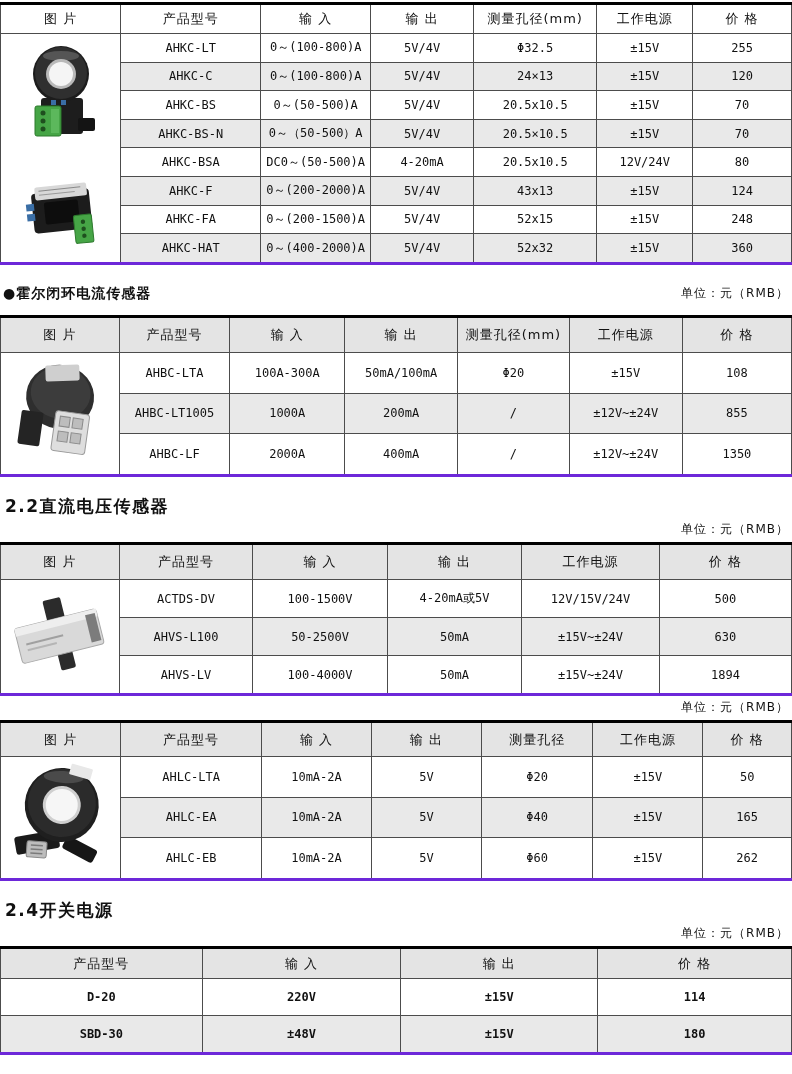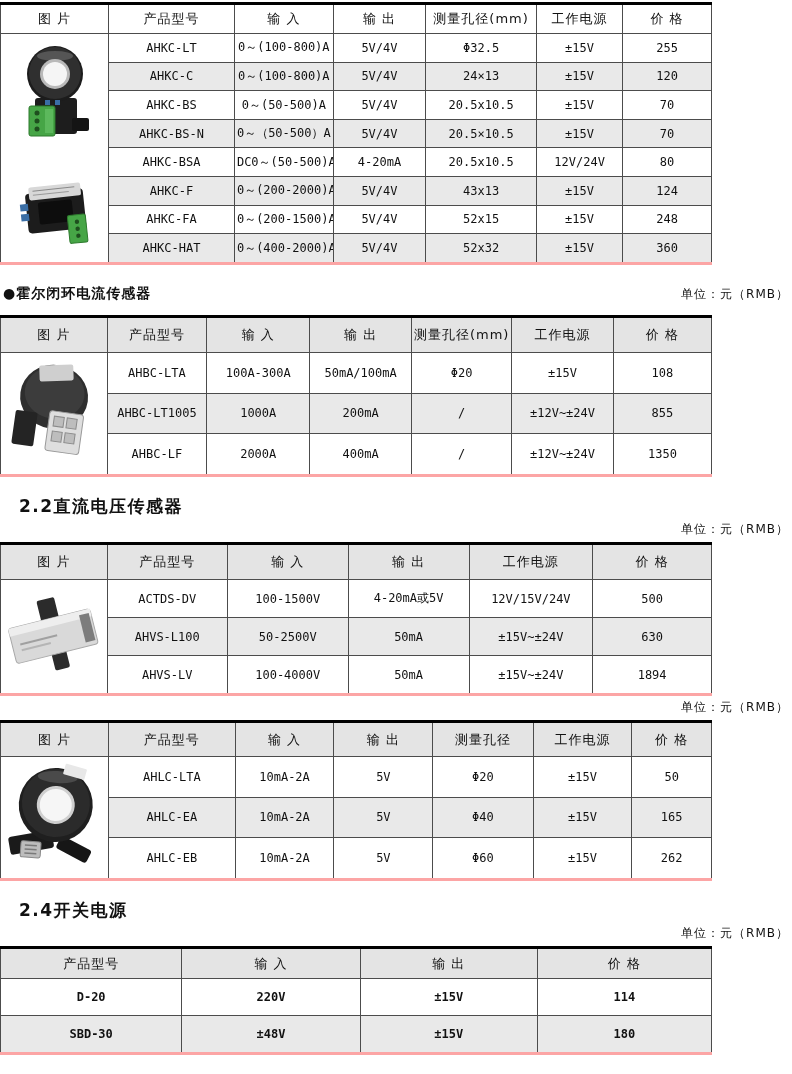--- a/index.html
+++ b/index.html
@@ -4,22 +4,22 @@
 <style>
   html,body{margin:0;padding:0;background:#fff;}
   body{
     width:792px;height:1074px;overflow:hidden;
     font-family:"DejaVu Sans",sans-serif;color:#111;
     -webkit-font-smoothing:antialiased;
   }
   .page{width:792px;}
 
   table.pricetable{
-    width:712px;border-collapse:collapse;table-layout:fixed;
-    border-top:3px solid #000;border-bottom:3px solid #fca5a5;
+    width:792px;border-collapse:collapse;table-layout:fixed;
+    border-top:3px solid #000;border-bottom:3px solid #6d28d9;
   }
   table.pricetable th, table.pricetable td{
     border:1px solid #4c4c4c;
     text-align:center;vertical-align:middle;
     padding:0 2px;overflow:hidden;white-space:nowrap;
   }
   table.pricetable th{
     font-weight:normal;font-size:13px;letter-spacing:1px;
     font-family:"DejaVu Sans",sans-serif;
   }
@@ -50,27 +50,27 @@
   .t4 td{height:35px;}
   .t4 tbody tr:nth-child(even) td{background:#e9e9e9;}
 
   
   .t5 th{height:29px;background:#e4e4e4;}
   .t5 td{height:36px;font-weight:bold;}
   .t5 tbody tr:nth-child(even) td{background:#e9e9e9;}
 
   .secrow{
     margin-top:20px;margin-bottom:12px;
-    display:flex;justify-content:space-between;align-items:center;
+    display:flex;justify-content:space-between;align-items:flex-start;
     padding:0 3px;
   }
   .sec-bullet{font-size:14px;font-weight:bold;letter-spacing:1px;}
   .sech{
     margin-top:18px;font-size:17px;font-weight:bold;letter-spacing:1.5px;
-    padding-left:19px;
+    padding-left:5px;
   }
   .unitrow{
     text-align:right;font-size:12px;margin:3px 3px 4px 0;letter-spacing:1px;
   }
   .unit-label{font-size:12px;letter-spacing:1px;}
 
   .photo-stack{display:flex;flex-direction:column;align-items:center;gap:26px;padding:8px 0;}
   .photo-single{display:flex;justify-content:center;align-items:center;}
 </style>
 </head>

